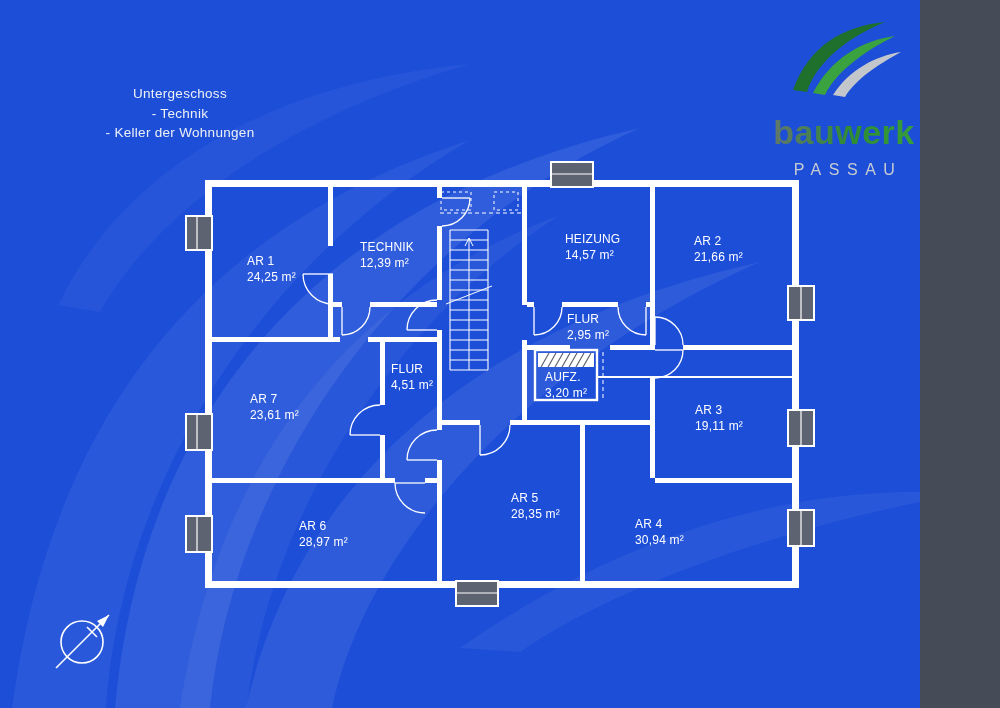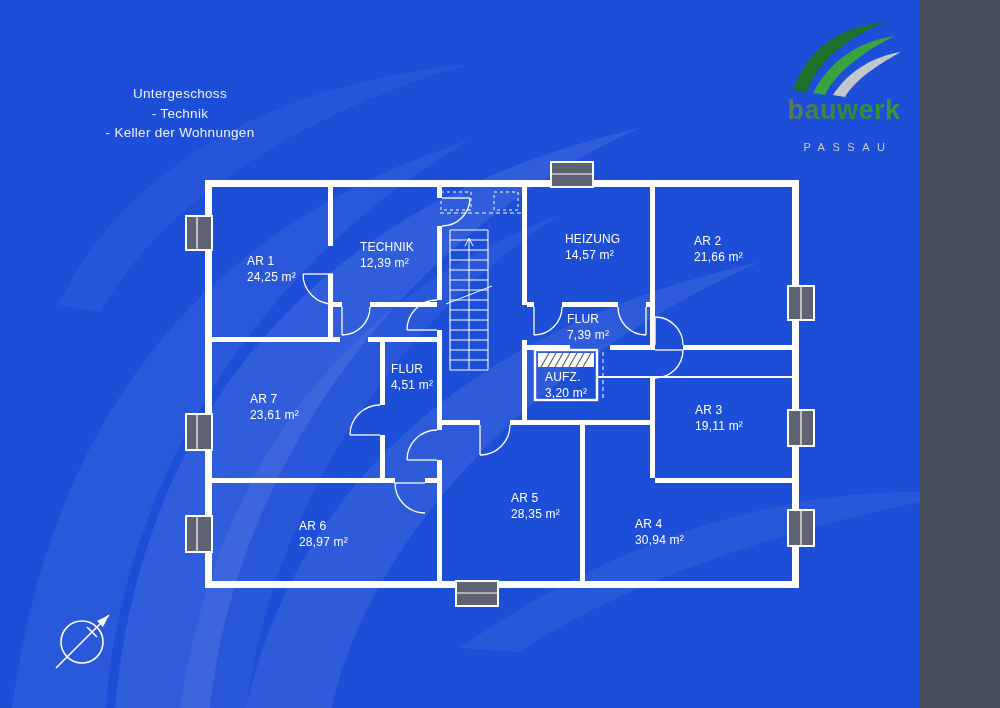--- a/index.html
+++ b/index.html
@@ -13,32 +13,32 @@
   .title{
     position:absolute;left:40px;top:84px;width:280px;
     text-align:center;color:#eef1f4;font-size:13.5px;line-height:1.45;
     letter-spacing:.3px;
   }
   .title div{white-space:nowrap;}
   
   .logo{position:absolute;left:756px;top:18px;width:176px;text-align:center;}
   .logo-mark{display:block;margin:0 auto -4px auto;}
   .logo-wordmark{
-    display:block;font-size:27px;font-weight:bold;letter-spacing:.5px;
-    color:#2e8c33;line-height:1.05;
+    display:block;font-size:34px;font-weight:bold;letter-spacing:.5px;
+    color:#2e8c33;line-height:1.05;margin-top:19px;
   }
   @supports (-webkit-background-clip: text) {
     .logo-wordmark{
       background:linear-gradient(90deg,#6d7276 0%,#2e8c33 55%,#3aa23f 100%);
       -webkit-background-clip:text;background-clip:text;color:transparent;
     }
   }
   .logo-city{
-    display:block;font-size:11px;letter-spacing:7.5px;color:#c7ccd2;
-    margin-top:17px;padding-left:8px;
+    display:block;font-size:16px;letter-spacing:7.5px;color:#c7ccd2;
+    margin-top:10px;padding-left:8px;
   }
   
   .room-label{
     position:absolute;color:#ffffff;font-size:12px;line-height:1.3;
     white-space:nowrap;letter-spacing:.2px;
   }
   .room-label span{display:block;}
 </style>
 </head>
 <body>
@@ -198,21 +198,21 @@
   <div class="room-label" style="left:565px;top:232px;">
     <span>HEIZUNG</span>
     <span>14,57 m²</span>
   </div>
   <div class="room-label" style="left:694px;top:234px;">
     <span>AR 2</span>
     <span>21,66 m²</span>
   </div>
   <div class="room-label" style="left:567px;top:312px;">
     <span>FLUR</span>
-    <span>7,39 m²</span>
+    <span>2,95 m²</span>
   </div>
   <div class="room-label" style="left:391px;top:362px;">
     <span>FLUR</span>
     <span>4,51 m²</span>
   </div>
   <div class="room-label" style="left:545px;top:370px;">
     <span>AUFZ.</span>
     <span>3,20 m²</span>
   </div>
   <div class="room-label" style="left:250px;top:392px;">

